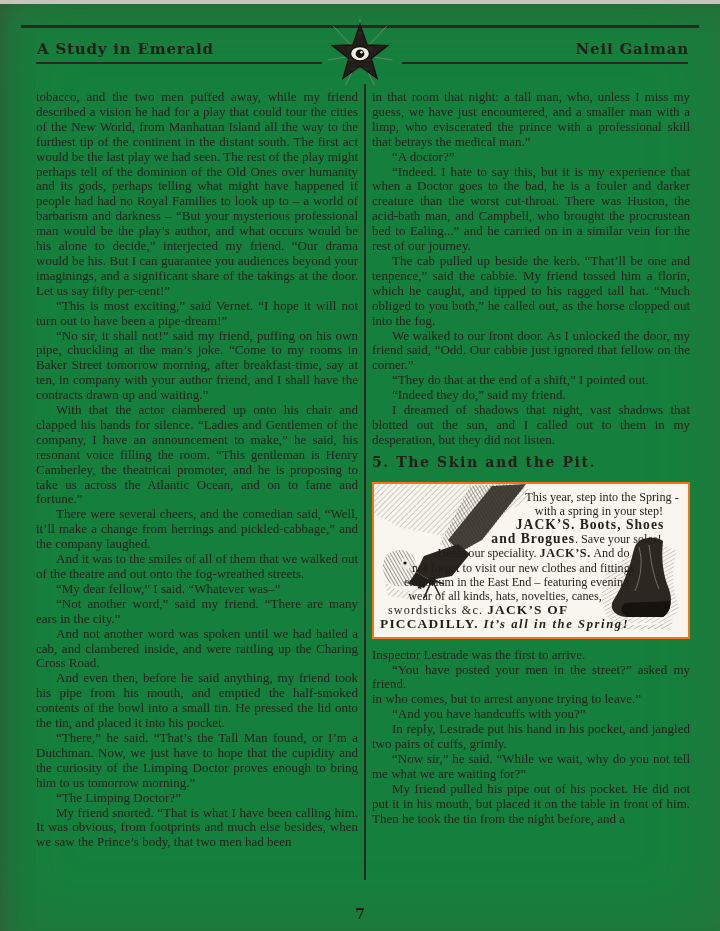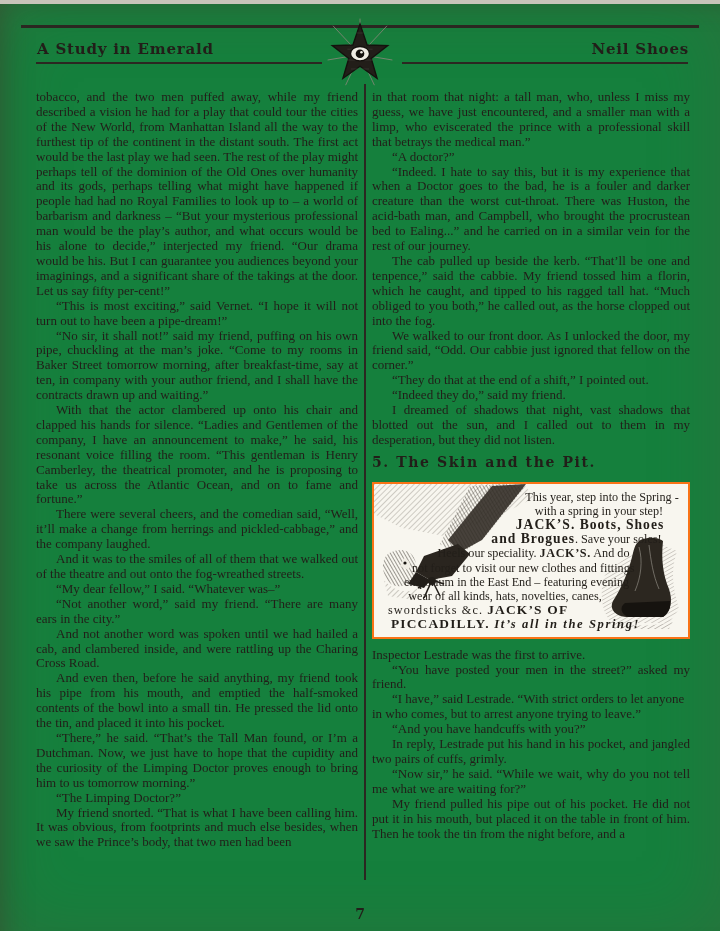--- a/index.html
+++ b/index.html
@@ -35,41 +35,41 @@
   .ad-line{white-space:nowrap;text-align:center;font-size:12.2px;line-height:14.2px;}
   .ad-line:nth-child(1){padding:0 6px 0 148px;}
   .ad-line:nth-child(2){padding:0 12px 0 148px;}
   .ad-line:nth-child(3){padding:0 6px 0 124px;}
   .ad-line:nth-child(4){padding:0 5px 0 96px;font-family:Liberation Serif, serif;}
   .ad-line:nth-child(5){padding:0 55px 0 60px;}
   .ad-line:nth-child(6){padding:0 62px 0 38px;}
   .ad-line:nth-child(7){padding:0 64px 0 30px;}
   .ad-line:nth-child(8){padding:0 76px 0 24px;}
   .ad-line:nth-child(9){padding:0 88px 0 14px;text-align:left;}
-  .ad-line:nth-child(10){padding:0 37px 0 6px;text-align:center;}
+  .ad-line:nth-child(10){padding:0 37px 0 6px;text-align:left;}
   .ad-big{font-weight:bold;font-size:13.6px;letter-spacing:1px;}
   .ad-bold{font-weight:bold;letter-spacing:.6px;}
   .ad-sp{letter-spacing:1.1px;}
   .ad-bigsp{font-weight:bold;font-size:13.4px;letter-spacing:1.2px;}
   .ad-bi{font-weight:bold;font-style:italic;font-size:12.6px;letter-spacing:1.6px;}
   .after-ad{margin-top:9px;}
   
   .page-number{position:absolute;left:0;right:0;bottom:13px;text-align:center;
     font-family:"DejaVu Serif", serif;font-weight:bold;font-size:14px;}
 </style>
 </head>
 <body>
 
 <div class="page">
 
   <div class="top-rule"></div>
 
   <div class="header-row">
     <span>A Study in Emerald</span>
-    <span>Neil Shoes</span>
+    <span>Neil Gaiman</span>
   </div>
   <div class="hr-seg hr-left"></div>
   <div class="hr-seg hr-right"></div>
 
   <div class="star-wrap">
     <svg viewBox="0 0 80 80" width="78" height="72">
       <g stroke="#8d877b" stroke-width="1.1" opacity=".8">
         <line x1="40" y1="44" x2="10" y2="12"></line>
           <line x1="40" y1="44" x2="70" y2="12"></line>
         <line x1="40" y1="44" x2="4" y2="50"></line>
@@ -179,21 +179,20 @@
           <div class="ad-line"><span>emporium in the East End – featuring evening</span></div>
           <div class="ad-line"><span>wear of all kinds, hats, novelties, canes,</span></div>
           <div class="ad-line"><span class="ad-sp">swordsticks &amp;c. </span><span class="ad-bigsp">JACK’S OF</span></div>
           <div class="ad-line"><span class="ad-bigsp">PICCADILLY. </span><span class="ad-bi">It’s all in the Spring!</span></div>
         </div>
     </div>
 
     <div class="after-ad" id="right-bottom">
         <p class="para noindent">Inspector Lestrade was the first to arrive.</p>
         <p class="para">“You have posted your men in the street?” asked my friend.</p>
-        <p class="para">“I have,” said Lestrade. “With strict orders to let anyone</p>
         <p class="para noindent">in who comes, but to arrest anyone trying to leave.”</p>
         <p class="para">“And you have handcuffs with you?”</p>
         <p class="para">In reply, Lestrade put his hand in his pocket, and jangled two pairs of cuffs, grimly.</p>
         <p class="para">“Now sir,” he said. “While we wait, why do you not tell me what we are waiting for?”</p>
         <p class="para">My friend pulled his pipe out of his pocket. He did not put it in his mouth, but placed it on the table in front of him. Then he took the tin from the night before, and a</p>
       </div>
   </div>
 
   <div class="page-number">7</div>
 </div>

